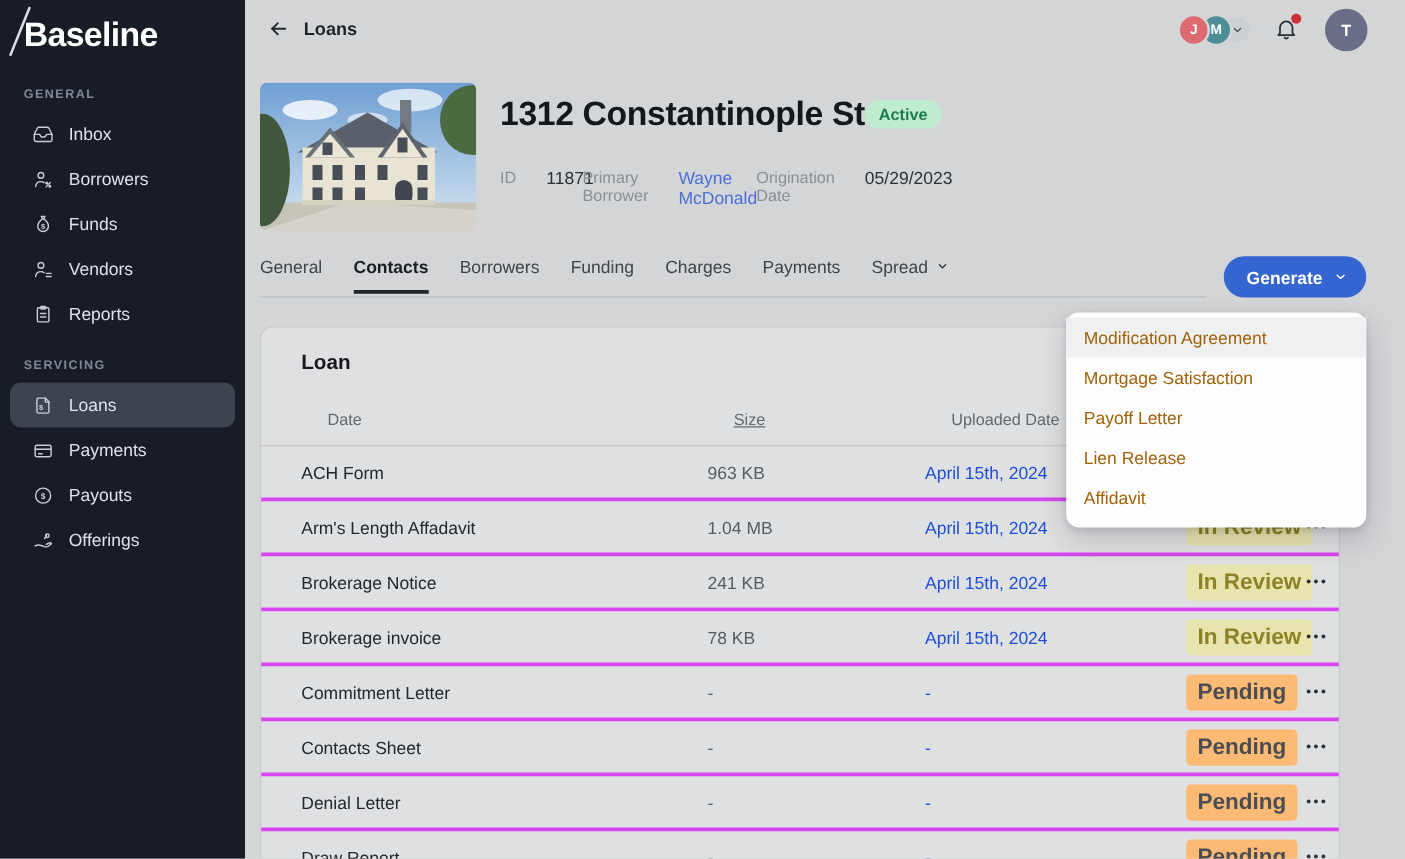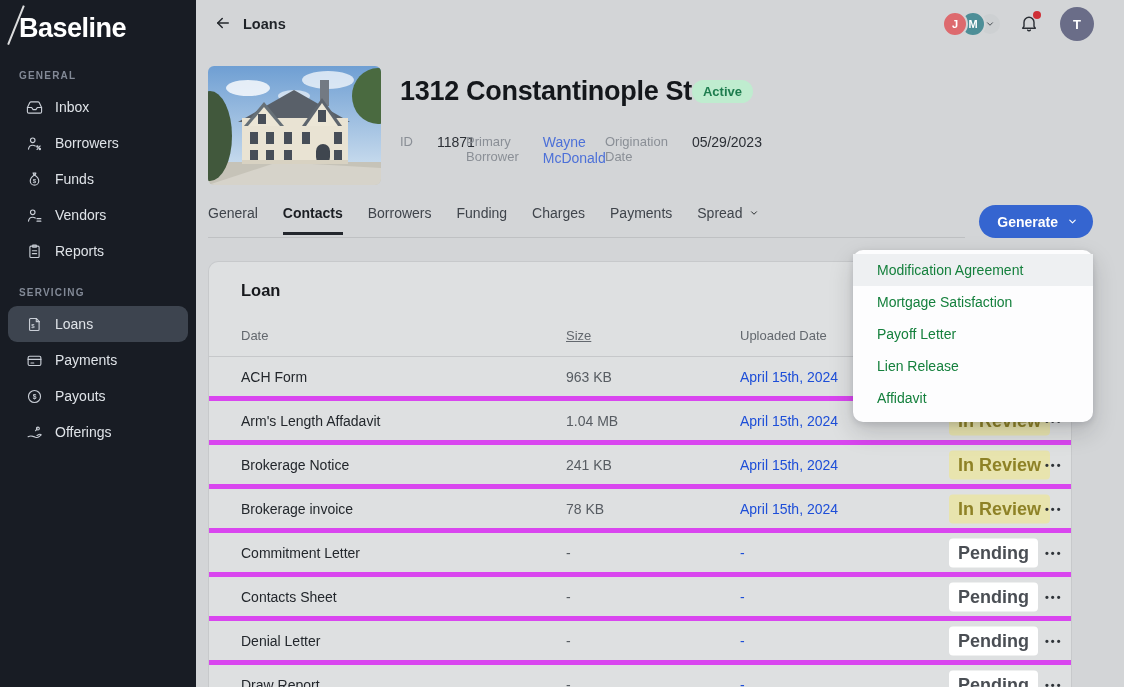--- a/index.html
+++ b/index.html
@@ -60,37 +60,37 @@
   .tab .chev { width:10px; height:10px; }
   .tab .chev svg { width:10px; height:10px; fill:none; stroke:#2a2e30; stroke-width:2.4; stroke-linecap:round; stroke-linejoin:round; display:block; }
   .tabs-underline { position:absolute; left:0; top:32px; width:757px; height:1px; background:#bfc1c3; }
   .generate-btn { position:absolute; right:0; top:0; height:33px; padding:0 15px 0 18px; background:#3565d0; color:#fff; border:none; border-radius:17px; font-family:inherit; font-size:14px; font-weight:bold; display:flex; align-items:center; gap:9px; cursor:pointer; }
   .generate-btn svg { width:11px; height:11px; fill:none; stroke:#fff; stroke-width:2.4; stroke-linecap:round; stroke-linejoin:round; }
 
   
   .card { position:absolute; top:261px; left:31px; width:864px; height:426px; background:#dee0e1; border:1px solid #c7c9cb; border-bottom:none; border-radius:10px 10px 0 0; }
   .card-title { position:absolute; top:19px; left:32px; font-size:16.5px; font-weight:bold; color:#17191d; }
   .thead { position:absolute; top:66px; left:0; right:0; height:28px; font-size:13px; color:#63686e; }
-  .thead span { position:absolute; top:0; }
+  .thead span { position:absolute; top:0;margin-left:21px; }
   .h-name { left:32px; } .h-size { left:357px;text-decoration:underline; } .h-up { left:531px; }
   .thead-sep { position:absolute; top:94px; left:0; right:0; height:1px; background:#c6c8ca; }
   .tbody { position:absolute; top:95px; left:0; right:0; }
-  .trow { position:relative; height:44px; border-bottom:5px solid #d946ef; }
+  .trow { position:relative; height:44px; border-bottom:3px solid #d946ef; }
   .trow span { position:absolute; top:50%; transform:translateY(-50%); }
   .c-name { left:32px; font-size:14px; color:#23272c; }
   .c-size { left:357px; font-size:14px; color:#575c62; }
   .c-up   { left:531px; font-size:14px; color:#1d4ed8; }
   .c-badge { left:740px; font-size:18px; font-weight:bold; padding:4px 9px; border-radius:4px; }
   .badge-review  { background:#e8e4ae; color:#8e8226; }
-  .badge-pending { background:#ffffff; color:#4a4e54; }
+  .badge-pending { background:#fdba74; color:#4a4e54; }
   .c-dots { position:absolute; left:832px; top:50%; transform:translateY(-50%); background:none; border:none; cursor:pointer; font-size:11px; letter-spacing:2px; color:#2e3338; font-weight:bold; padding:4px; }
 
   
   .dropdown { position:absolute; left:676px; top:250px; width:240px; background:#fdfdfe; border-radius:10px; box-shadow:0 10px 25px rgba(20,20,30,0.18), 0 2px 6px rgba(20,20,30,0.12); padding:4px 0 8px 0; z-index:40; }
-  .menu-item { display:block; width:100%; text-align:left; background:none; border:none; font-family:inherit; height:32px; line-height:32px; padding-left:24px; font-size:14px; color:#15803d; cursor:pointer; }
+  .menu-item { display:block; width:100%; text-align:left; background:none; border:none; font-family:inherit; height:32px; line-height:32px; padding-left:14px; font-size:14px; color:#a16207; cursor:pointer; }
   .menu-item.highlighted { background:#eef0f2; }
 </style>
 </head>
 <body>
 
 <aside class="sidebar">
   <div class="logo">
     <span class="logo-slash"></span>
     <span>Baseline</span>
   </div>

